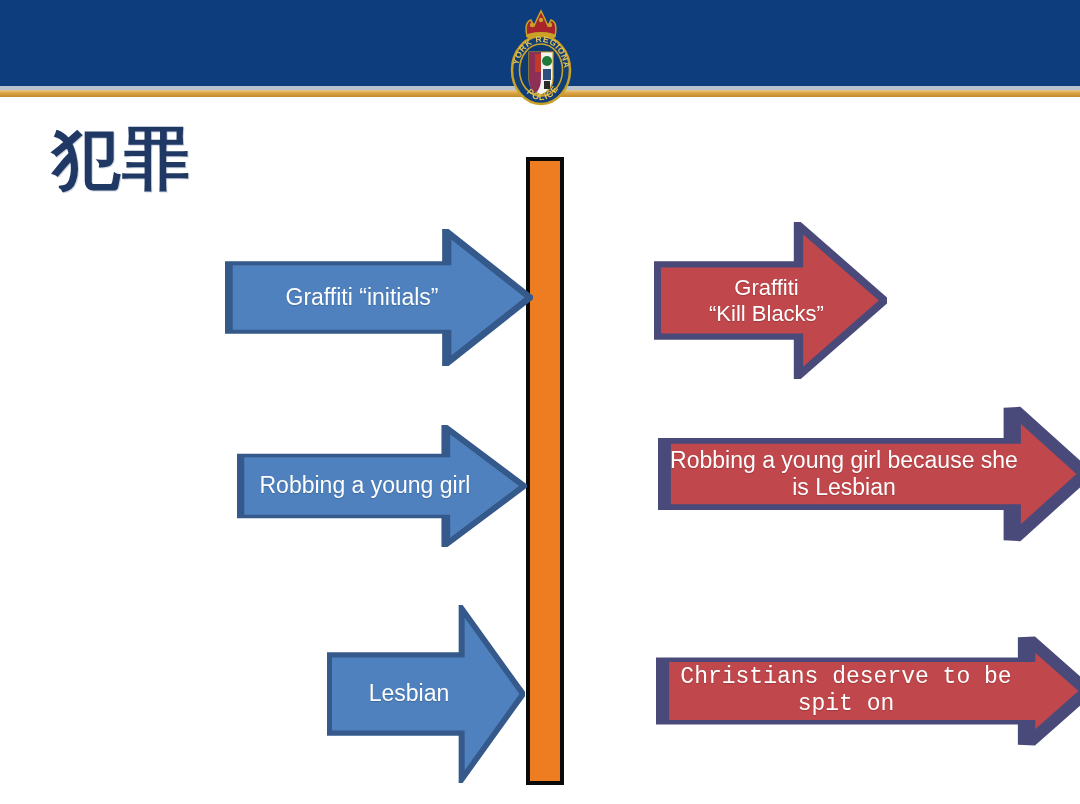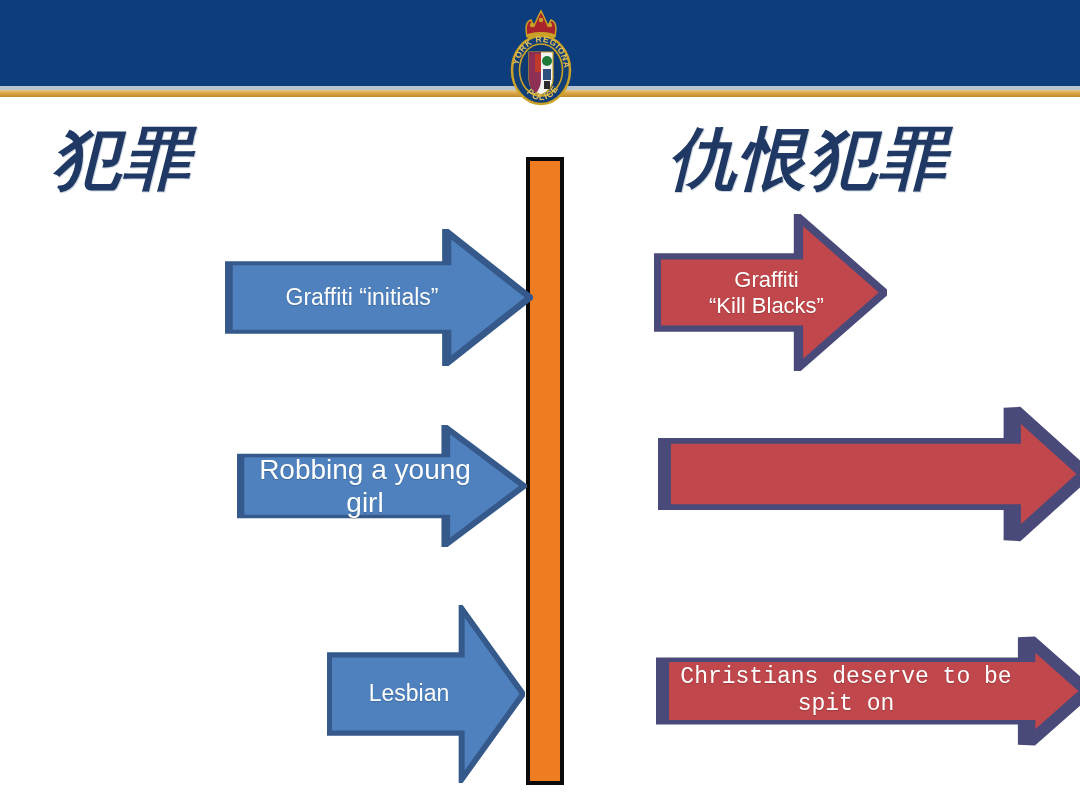--- a/index.html
+++ b/index.html
@@ -58,21 +58,20 @@
 
   
   .title {
     position: absolute;
     color: #1f3864;
     font-weight: bold;
     letter-spacing: 2px;
     white-space: nowrap;
     line-height: 1;
     text-shadow: 1px 1px 0 rgba(120,140,170,0.35);
-    font-style: italic;
   }
   .title-left {
     left: 52px;
     top: 124px;
     font-size: 68px;
   }
   .title-right {
     left: 668px;
     top: 124px;
     font-size: 68px;
@@ -120,27 +119,27 @@
   
   .arrow-blue .shape { fill: #4E81BD; stroke: #35598a; stroke-width: 3; }
   
   .arrow-red .shape { fill: #C0474B; stroke: #4a4a7a; stroke-width: 4; }
 
   
   #arrow-graffiti-initials { left: 186px; top: 229px;  width: 308px; height: 137px; }
   #arrow-graffiti-initials .arrow-label { font-size: 23px; margin-right: 34px; }
 
   #arrow-robbing-girl      { left: 198px; top: 425px;  width: 290px; height: 122px; }
-  #arrow-robbing-girl .arrow-label { font-size: 28px; margin-right: 34px; }
+  #arrow-robbing-girl .arrow-label { font-size: 23px; margin-right: 34px; }
 
   #arrow-spitting          { left: 288px; top: 605px;  width: 198px; height: 178px; }
   #arrow-spitting .arrow-label { font-size: 23px; margin-right: 34px; }
 
   
-  #arrow-graffiti-kill     { left: 615px; top: 214px;  width: 233px; height: 157px; padding-left: 40px; }
+  #arrow-graffiti-kill     { left: 615px; top: 222px;  width: 233px; height: 157px; padding-left: 40px; }
   #arrow-graffiti-kill .arrow-label { font-size: 22px; margin-right: 48px; }
 
   #arrow-robbing-lesbian   { left: 619px; top: 405px;  width: 432px; height: 138px; }
   #arrow-robbing-lesbian .arrow-label { font-size: 23px; margin-right: 60px; }
 
   #arrow-christians        { left: 617px; top: 635px;  width: 436px; height: 112px; }
   #arrow-christians .arrow-label { font-size: 23px; margin-right: 56px; font-family: Liberation Mono, monospace; }
 </style>
 </head>
 <body>
@@ -177,21 +176,20 @@
         <textPath href="#arcTop" startOffset="6%">YORK REGIONAL</textPath>
       </text>
       <text font-size="9" font-family="Liberation Sans, sans-serif" fill="#e6c15a" font-weight="bold" letter-spacing="1">
         <textPath href="#arcBot" startOffset="27%">POLICE</textPath>
       </text>
     </svg>
   </div>
 
   <div class="title title-left">犯罪</div>
 
-  <div class="title title-right">仇恨犯罪</div>
 
   <div class="divider-bar"></div>
 
   <div class="arrow arrow-blue" id="arrow-graffiti-initials">
     <svg viewBox="0 0 100 100" preserveAspectRatio="none" aria-hidden="true">
       <polygon class="shape" points="1,25 72,25 72,2 99,50 72,98 72,75 1,75"></polygon>
     </svg>
     <span class="arrow-label">Graffiti “initials”</span>
   </div>
 
@@ -214,20 +212,21 @@
       <polygon class="shape" points="1,27 62,27 62,2 99,50 62,98 62,73 1,73"></polygon>
     </svg>
     <span class="arrow-label">Graffiti
 “Kill Blacks”</span>
   </div>
 
   <div class="arrow arrow-red" id="arrow-robbing-lesbian">
     <svg viewBox="0 0 100 100" preserveAspectRatio="none" aria-hidden="true">
       <polygon class="shape" points="1,26 82,26 82,2 99,50 82,98 82,74 1,74"></polygon>
     </svg>
+    <span class="arrow-label">Robbing a young girl because she is Lesbian</span>
   </div>
 
   <div class="arrow arrow-red" id="arrow-christians">
     <svg viewBox="0 0 100 100" preserveAspectRatio="none" aria-hidden="true">
       <polygon class="shape" points="1,22 85,22 85,2 99,50 85,98 85,78 1,78"></polygon>
     </svg>
     <span class="arrow-label">Christians deserve to be spit on</span>
   </div>
 
 </div>

